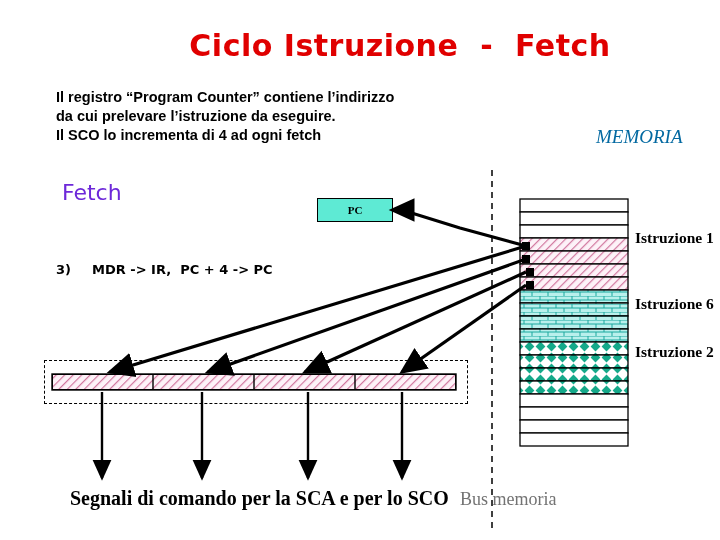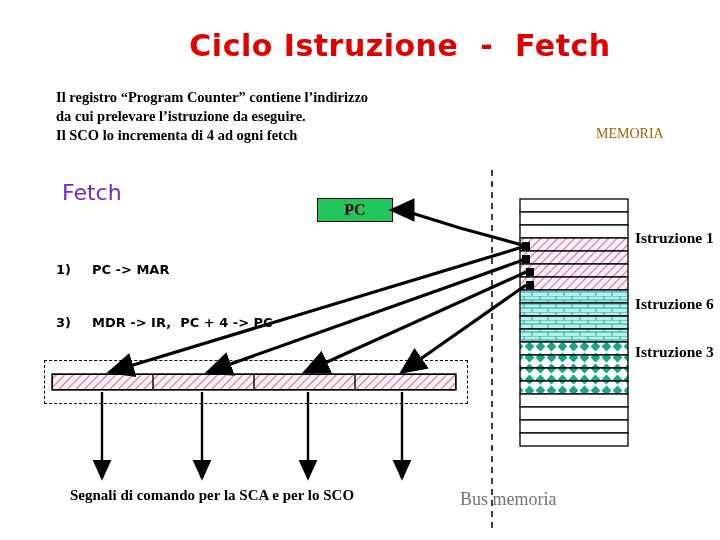--- a/index.html
+++ b/index.html
@@ -10,71 +10,71 @@
   #stage{position:absolute;left:0;top:0;width:720px;height:540px;margin-left:40px;}
 
   
   .slide-title{
     position:absolute;left:0;top:28px;width:720px;text-align:center;
     font-family:"DejaVu Sans", sans-serif;font-weight:bold;
     font-size:30px;letter-spacing:.5px;color:#e00000;white-space:pre;
   }
   .body-text{
     position:absolute;left:16px;top:88px;width:470px;
-    font-family:Liberation Serif, serif;font-weight:bold;
+    font-family:Liberation Sans, sans-serif;font-weight:bold;
     font-size:14.5px;line-height:19px;color:#000;white-space:pre-line;
   }
   .fetch-head{
     position:absolute;left:22px;top:180px;
     font-family:"DejaVu Sans", sans-serif;font-size:22px;color:#6d28d9;
   }
   .steps{
     position:absolute;left:16px;top:226px;
     font-family:"DejaVu Sans", sans-serif;font-weight:bold;
     font-size:13px;line-height:17.5px;color:#000;white-space:pre;
   }
   .steps .num{display:inline-block;width:36px;}
   .step-row{white-space:pre;}
 
   .memoria-label{
     position:absolute;left:556px;top:126px;
-    font-family:"Liberation Serif", serif;font-size:14px;color:#a16207;
+    font-family:"Liberation Serif", serif;font-size:19px;color:#0369a1;font-style:italic;
   }
   .ir-legend{
     position:absolute;left:16px;top:323px;
     font-family:"Liberation Serif", serif;font-weight:bold;
     font-size:15px;color:#9e1b1b;
   }
   .signals-label{
     position:absolute;left:30px;top:487px;
     font-family:"Liberation Serif", serif;font-weight:bold;
-    font-size:15px;color:#000;white-space:pre;
+    font-size:20px;color:#000;white-space:pre;
   }
   .bus-label{
     position:absolute;left:420px;top:489px;
     font-family:"Liberation Serif", serif;font-size:18px;color:#737373;
   }
   .assume-note{
     position:absolute;left:613px;top:388px;width:100px;
     font-family:"Liberation Serif", serif;font-weight:bold;font-style:italic;
     font-size:13.5px;line-height:17.5px;color:#c0392b;white-space:pre-line;
   }
   .instr-label{
     position:absolute;left:595px;
     font-family:"Liberation Serif", serif;font-weight:bold;
     font-size:15.5px;color:#000;
   }
   .instr-1{top:229px;text-align:center;} .instr-2{top:295px;} .instr-3{top:343px;}
 
   
   .pc-box{
     position:absolute;left:277px;top:198px;width:76px;height:24px;
-    border:1.6px solid #000;background:#22c55e;box-sizing:border-box;
+    border:1.6px solid #000;background:#5eead4;box-sizing:border-box;
     display:flex;align-items:center;justify-content:center;
-    font-family:"Liberation Serif", serif;font-weight:bold;font-size:16px;color:#000;
+    font-family:"Liberation Serif", serif;font-weight:bold;font-size:11px;color:#000;
   }
 
   
   .ir-dashed{
     position:absolute;left:4px;top:360px;width:424px;height:44px;
     border:1.6px dashed #000;box-sizing:border-box;background:transparent;
   }
   .ir-bar{
     position:absolute;left:12px;top:374px;width:404px;height:16px;
     border:1.4px solid #000;box-sizing:border-box;
@@ -96,40 +96,39 @@
 
   <div class="slide-title">Ciclo Istruzione  -  Fetch</div>
 
   <div class="body-text">Il registro “Program Counter” contiene l’indirizzo
 da cui prelevare l’istruzione da eseguire.
 Il SCO lo incrementa di 4 ad ogni fetch</div>
 
   <div class="fetch-head">Fetch</div>
 
   <div class="steps">
-    <div class="step-row"><span class="num">1)</span><span>PC -&gt; MAR</span></div>
     <div class="step-row"><span class="num">3)</span><span>MDR -&gt; IR,  PC + 4 -&gt; PC</span></div>
   </div>
 
   <div class="memoria-label">MEMORIA</div>
 
   <div class="pc-box">PC</div>
 
 
   <div class="ir-dashed"></div>
   <div class="ir-bar">
     <div class="ir-cell hatch-cell"></div>
     <div class="ir-cell hatch-cell"></div>
     <div class="ir-cell hatch-cell"></div>
     <div class="ir-cell hatch-cell"></div>
   </div>
 
   <div class="instr-label instr-1">Istruzione 1</div>
   <div class="instr-label instr-2">Istruzione 6</div>
-  <div class="instr-label instr-3">Istruzione 3</div>
+  <div class="instr-label instr-3">Istruzione 2</div>
 
 
   <div class="signals-label">Segnali di comando per la SCA e per lo SCO</div>
   <div class="bus-label">Bus memoria</div>
 
   <svg class="overlay" viewBox="0 0 720 540">
     <defs>
 
       <pattern id="pat-hatch" width="6" height="6" patternUnits="userSpaceOnUse" patternTransform="rotate(45)">
         <rect width="6" height="6" fill="#fdf2f8"></rect>

